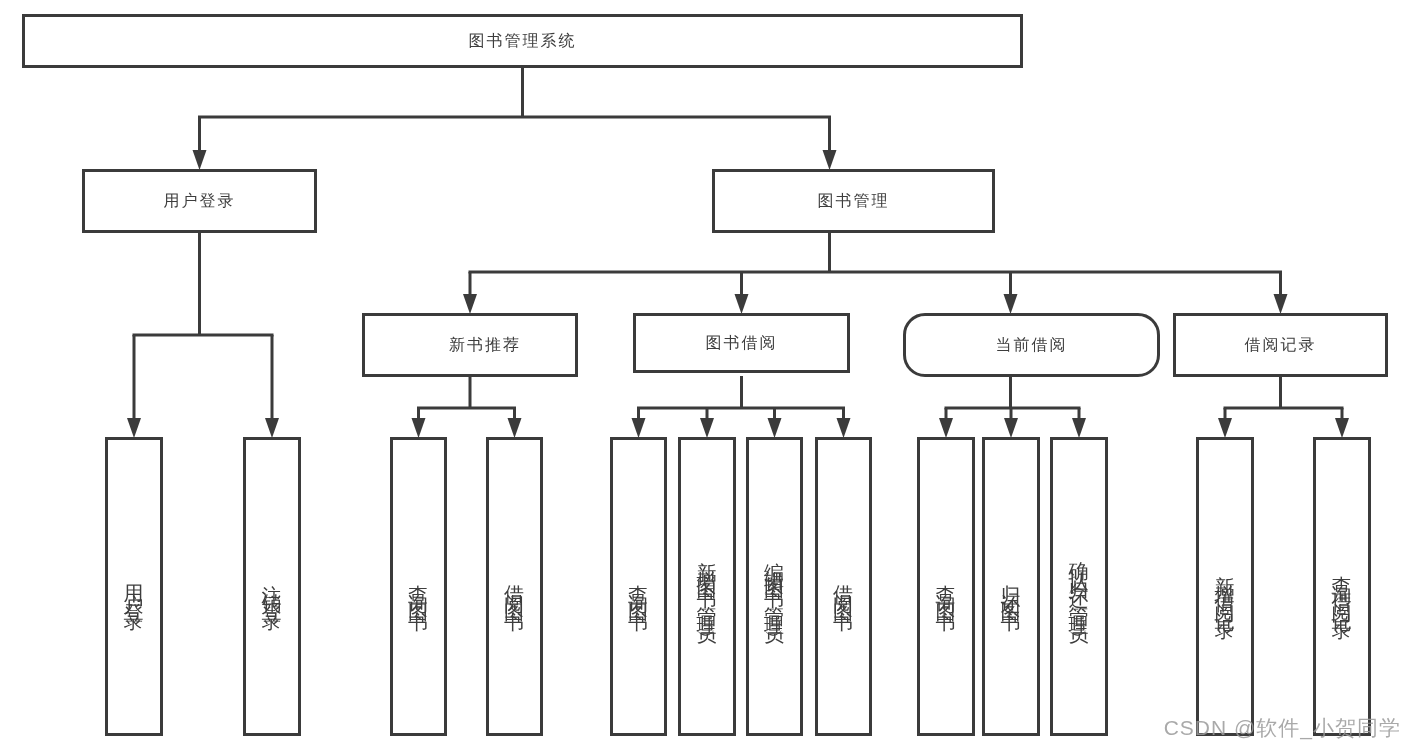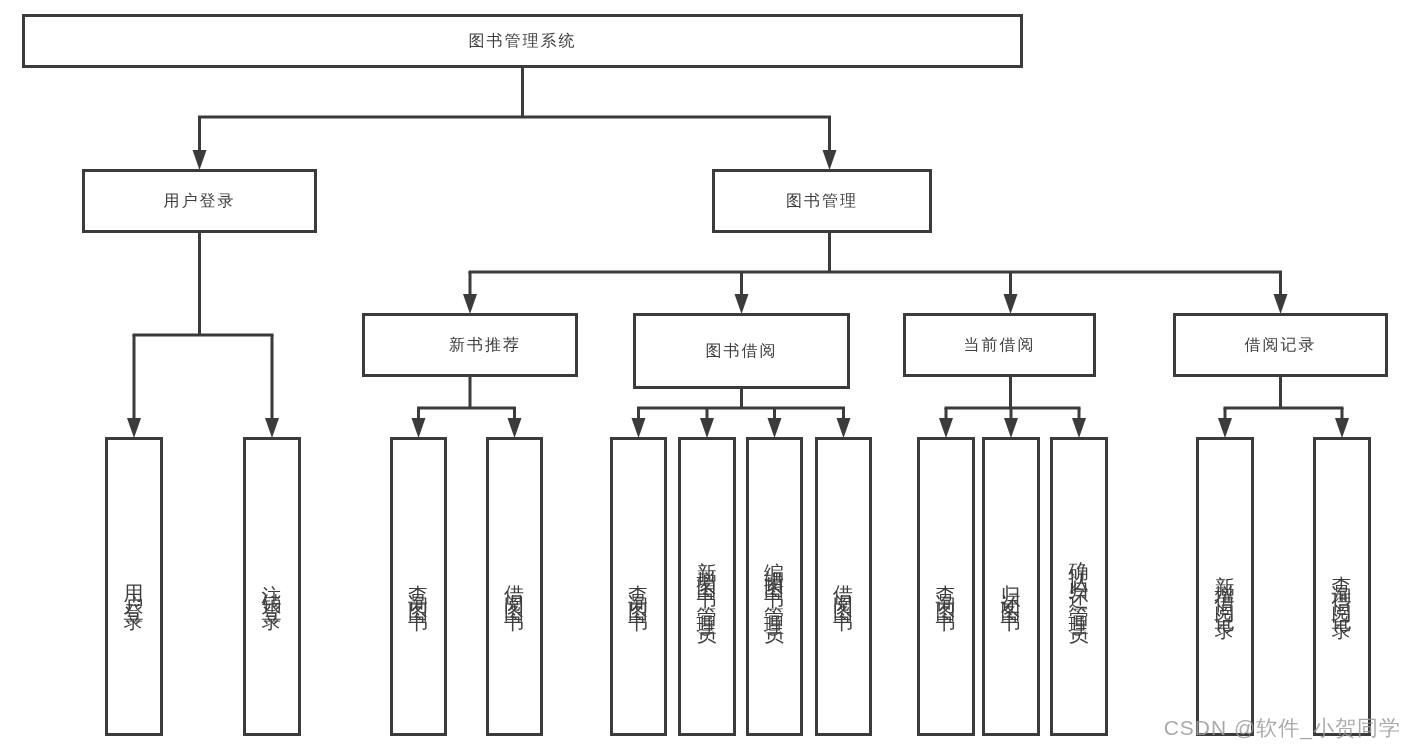--- a/index.html
+++ b/index.html
@@ -111,30 +111,30 @@
       <line x1="1342" y1="408" x2="1342" y2="421" stroke="#3b3b3b" stroke-width="3"></line>
       <polygon points="1335,418 1349,418 1342,438" fill="#3b3b3b"></polygon>
     </svg>
   <div id="nodes">
       <div class="node h" style="left: 22px; top: 14px; width: 1001px; height: 54px;">
         <span>图书管理系统</span>
       </div>
       <div class="node h" style="left: 82px; top: 169px; width: 235px; height: 64px;">
         <span>用户登录</span>
       </div>
-      <div class="node h" style="left: 712px; top: 169px; width: 220px; height: 64px;">
+      <div class="node h" style="left: 712px; top: 169px; width: 283px; height: 64px;">
         <span>图书管理</span>
       </div>
       <div class="node h" style="left: 362px; top: 313px; width: 216px; height: 64px; padding-left: 30px;">
         <span>新书推荐</span>
       </div>
-      <div class="node h" style="left: 633px; top: 313px; width: 217px; height: 76px;">
+      <div class="node h" style="left: 633px; top: 313px; width: 217px; height: 60px;">
         <span>图书借阅</span>
       </div>
-      <div class="node h" style="left: 903px; top: 313px; width: 193px; height: 64px;">
+      <div class="node h" style="left: 903px; top: 313px; width: 257px; height: 64px; border-radius: 22px;">
         <span>当前借阅</span>
       </div>
       <div class="node h" style="left: 1173px; top: 313px; width: 215px; height: 64px;">
         <span>借阅记录</span>
       </div>
       <div class="node v" style="left: 105px; top: 437px; width: 58px; height: 299px;">
         <span>用户登录</span>
       </div>
       <div class="node v" style="left: 243px; top: 437px; width: 58px; height: 299px;">
         <span>注销登录</span>

